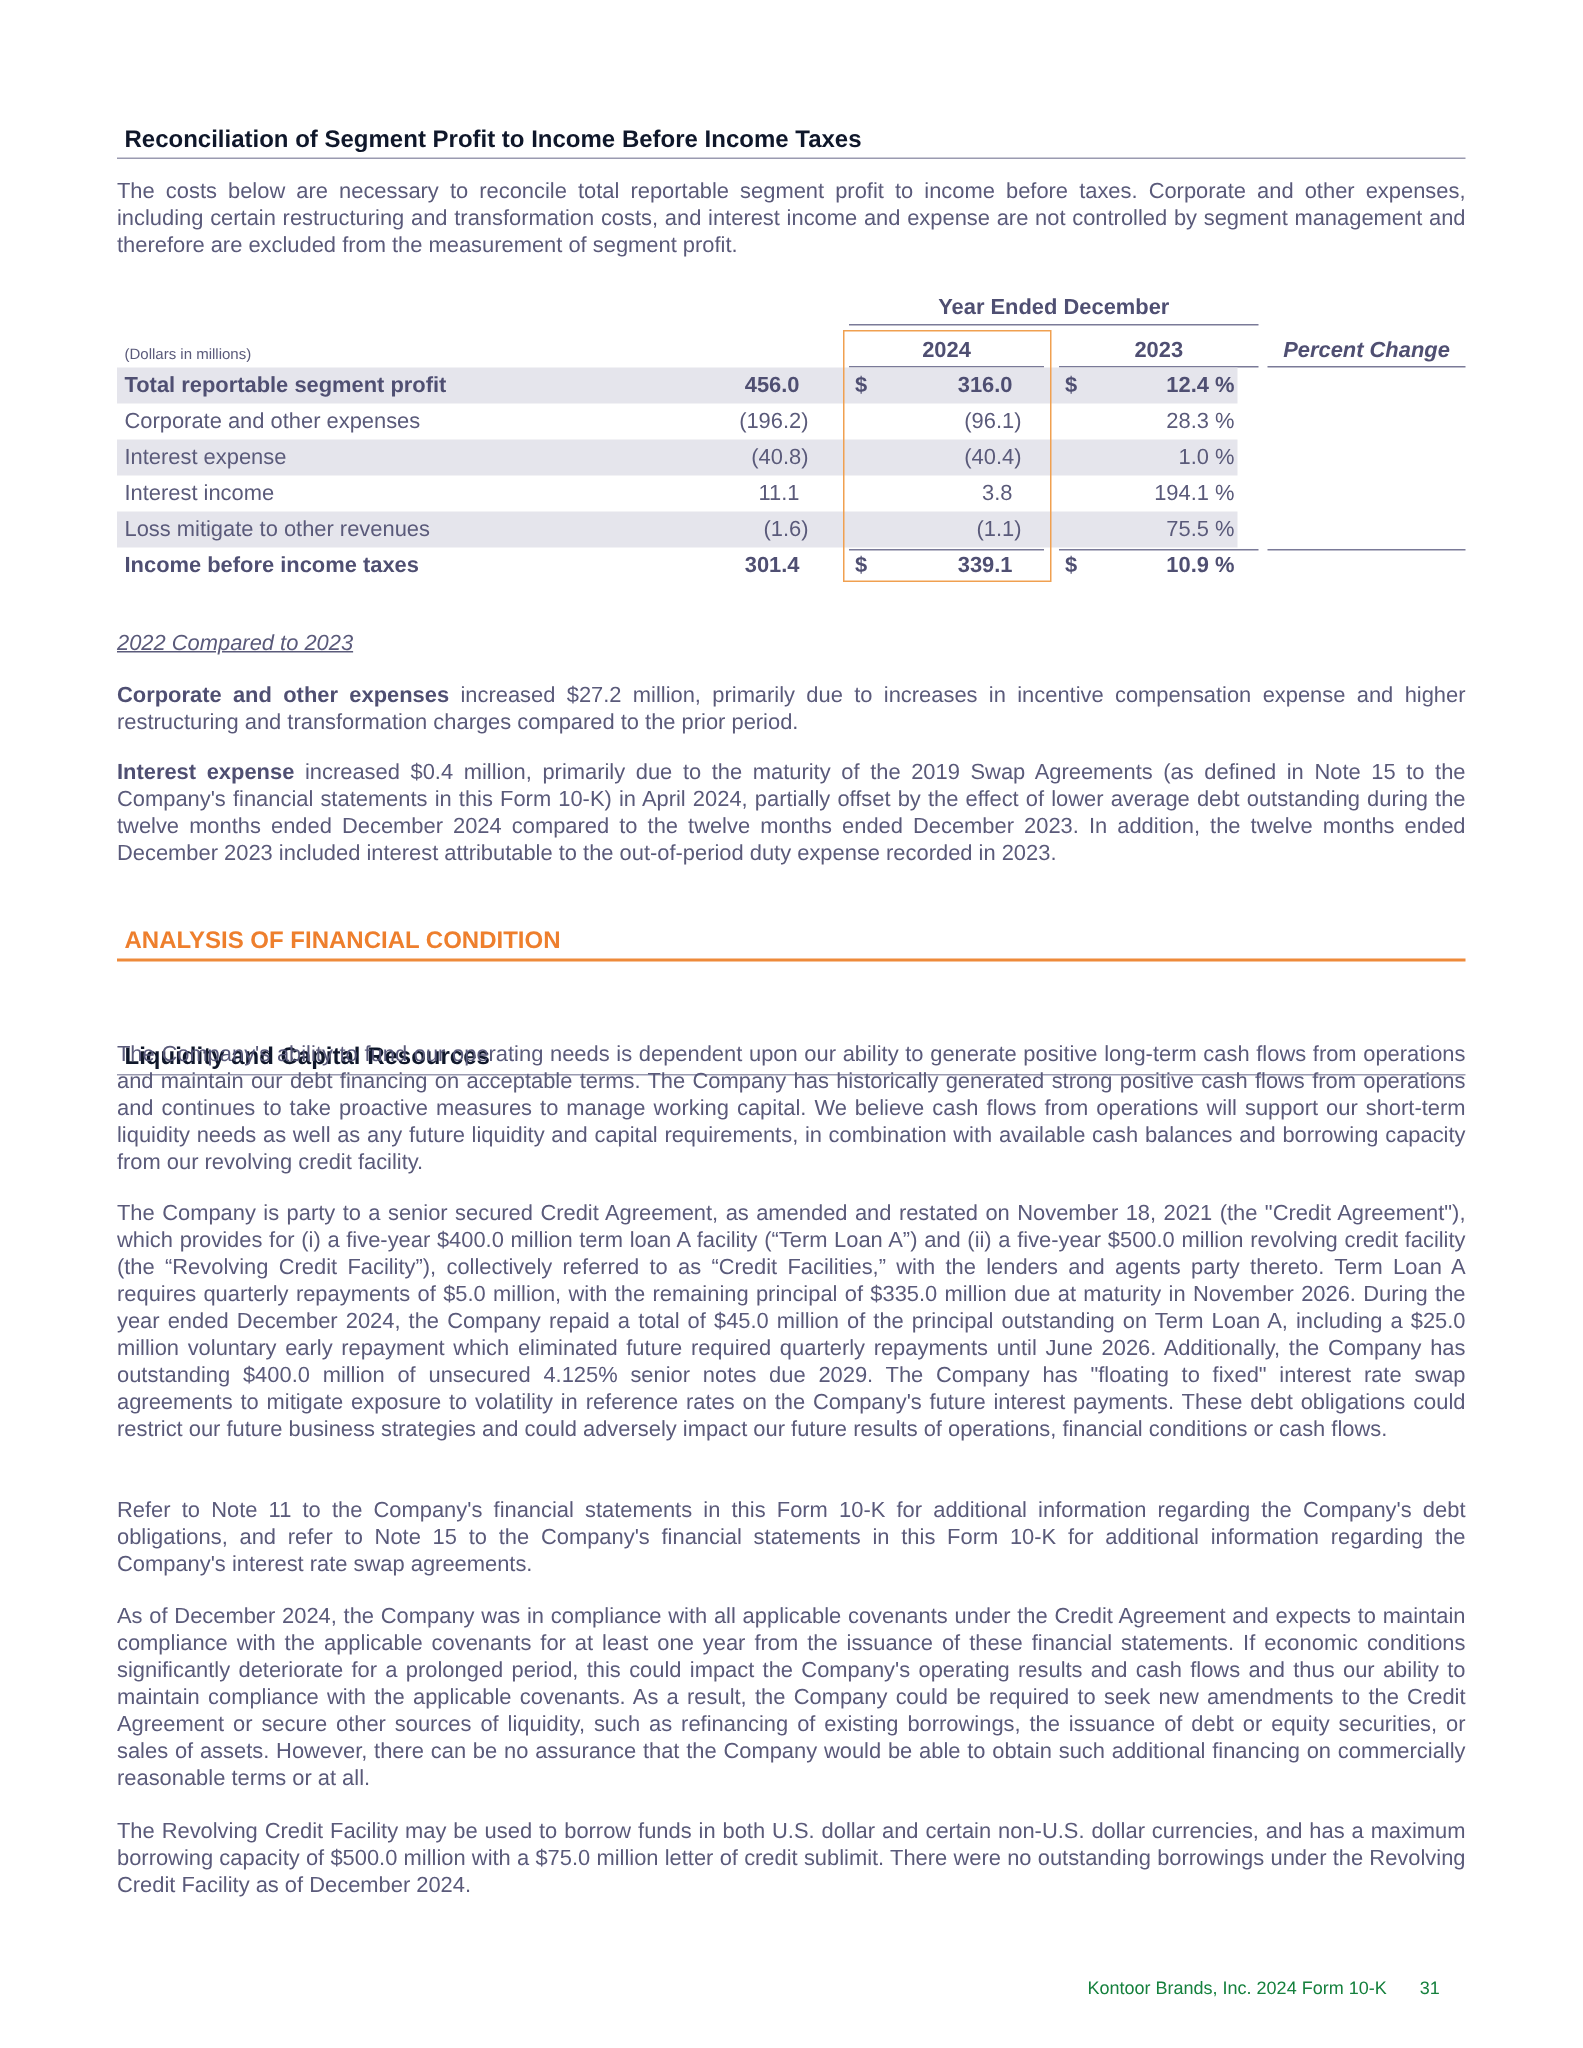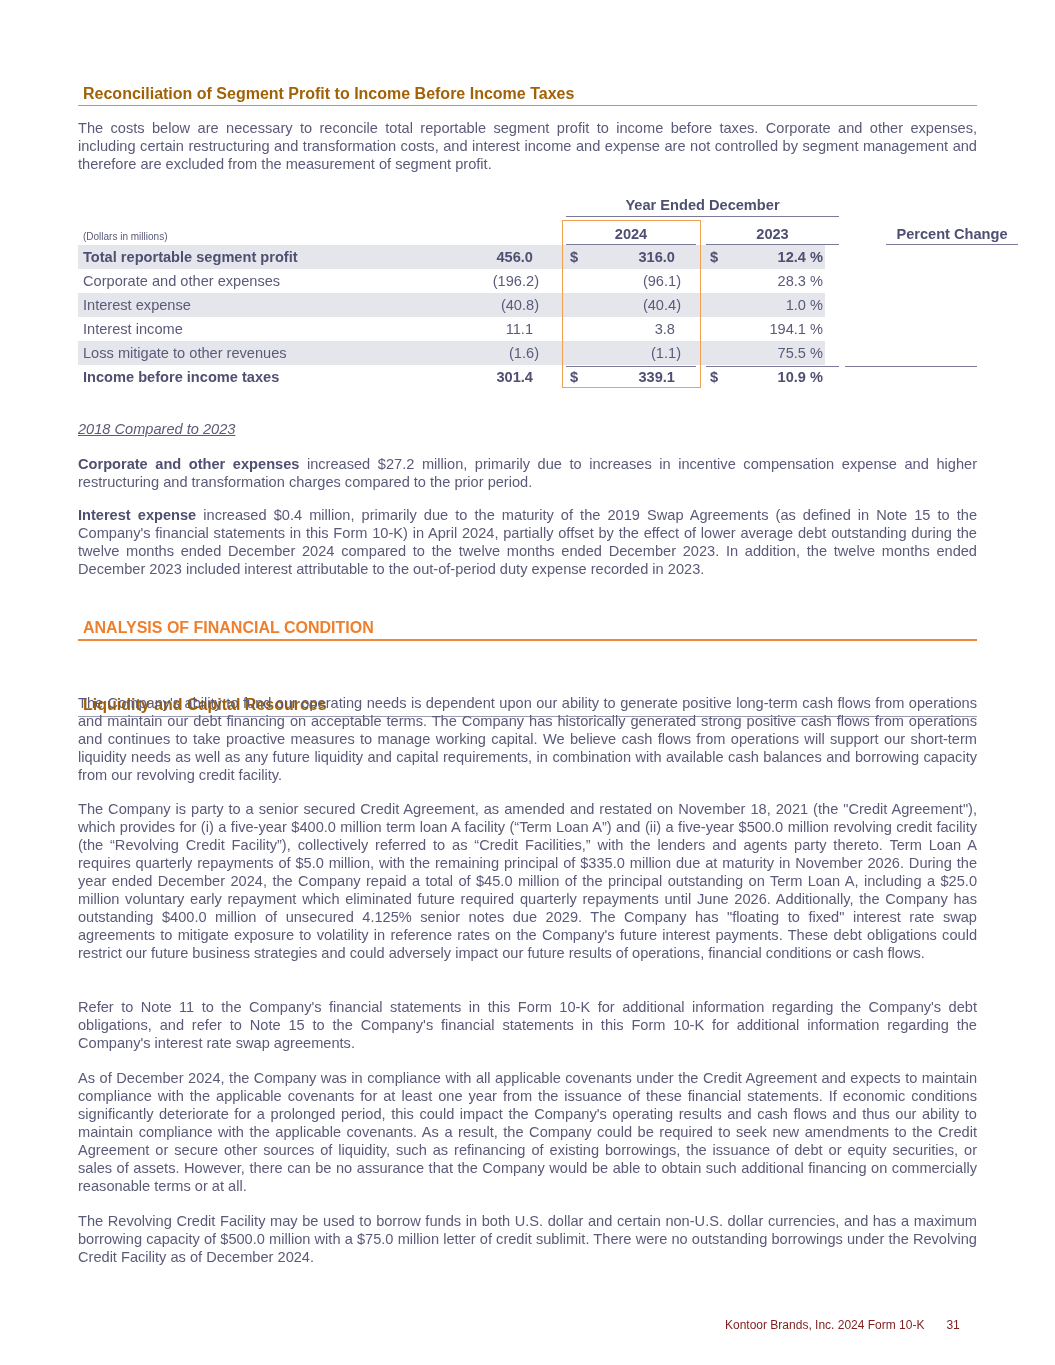--- a/index.html
+++ b/index.html
@@ -3,21 +3,21 @@
   <meta charset="utf-8">
   <style>
     html, body { margin: 0; padding: 0; background: #ffffff; }
     body {
       width: 1055px; height: 1365px; position: relative; overflow: hidden;
       font-family: "Liberation Sans", sans-serif; color: #5a5a7a;
     }
     .page { position: absolute; left: 78px; top: 0; width: 899px; }
     .section-heading {
       position: absolute; left: 0; width: 899px;
-      font-weight: bold; font-size: 16px; color: #a16207;
+      font-weight: bold; font-size: 16px; color: #0f172a;
       padding-left: 5px; box-sizing: border-box;
       border-bottom: 1px solid #9a9ab0; padding-bottom: 2px;
     }
     .orange-heading {
       position: absolute; left: 0; width: 899px;
       font-weight: bold; font-size: 16px; color: #ee7f2d;
       padding-left: 5px; box-sizing: border-box;
       border-bottom: 2px solid #ee8a3a; padding-bottom: 2px;
     }
     .para {
@@ -36,42 +36,42 @@
       font-weight: bold; font-size: 14.6px; color: #4f4f72;
       border-bottom: 1px solid #7a7a98; padding-bottom: 3px;
     }
     .units { position: absolute; left: 5px; top: 36px; font-size: 10px; color: #5a5a7a; }
     .colhead {
       position: absolute; top: 31px; text-align: center; font-weight: bold;
       font-size: 14.6px; color: #4f4f72; border-bottom: 1px solid #7a7a98; padding-bottom: 2px;
     }
     .ch-2024 { left: 488px; width: 130px; }
     .ch-2023 { left: 628px; width: 133px; }
-    .ch-pct { left: 808px; width: 132px; }
+    .ch-pct { left: 767px; width: 132px; font-style: italic; }
     .row {
       position: absolute; left: 0; width: 747px; height: 24px;
       font-size: 14.6px; line-height: 24px;
     }
     .row.shaded { background: #e5e5ec; }
     .row .label { position: absolute; left: 5px; }
     .row.bold { font-weight: bold; color: #4f4f72; }
     .row .cur1 { position: absolute; left: 492px; }
     .row .v2024 { position: absolute; right: 286px; }
     .row .cur2 { position: absolute; left: 632px; }
     .row .v2023 { position: absolute; right: 144px; }
     .row .pct { position: absolute; right: 2px; }
     .total-line {
       position: absolute; top: 171px; height: 1px; background: #7a7a98;
     }
     .hl-box {
       position: absolute; left: 484px; top: 25px; width: 139px; height: 168px;
       border: 1.5px solid #f0a050; box-sizing: border-box; pointer-events: none;
     }
     .footer {
-      position: absolute; top: 1318px; left: 725px; font-size: 12px; color: #7f1d1d; text-align: center;
+      position: absolute; top: 1318px; left: 725px; font-size: 12px; color: #15803d; text-align: center;
     }
     .footer .pg { margin-left: 22px; }
   </style>
 </head>
 <body>
 
 <div class="page">
 
   <div class="section-heading" style="top:85px;">Reconciliation of Segment Profit to Income Before Income Taxes</div>
 
@@ -127,21 +127,21 @@
         </div>
       </div>
 
     <div class="total-line" style="left:488px;width:130px;"></div>
     <div class="total-line" style="left:628px;width:133px;"></div>
     <div class="total-line" style="left:767px;width:132px;"></div>
 
     <div class="hl-box"></div>
   </div>
 
-  <div class="subhead" style="top:421px;">2018 Compared to 2023</div>
+  <div class="subhead" style="top:421px;">2022 Compared to 2023</div>
 
   <div class="para" style="top:455px;"><b>Corporate and other expenses</b><span> increased $27.2 million, primarily due to increases in incentive compensation expense and higher restructuring and transformation charges compared to the prior period.</span></div>
 
   <div class="para" style="top:506px;"><b>Interest expense</b><span> increased $0.4 million, primarily due to the maturity of the 2019 Swap Agreements (as defined in Note 15 to the Company's financial statements in this Form 10-K) in April 2024, partially offset by the effect of lower average debt outstanding during the twelve months ended December 2024 compared to the twelve months ended December 2023. In addition, the twelve months ended December 2023 included interest attributable to the out-of-period duty expense recorded in 2023.</span></div>
 
   <div class="orange-heading" style="top:619px;">ANALYSIS OF FINANCIAL CONDITION</div>
 
   <div class="section-heading" style="top:660px;margin-top:36px;">Liquidity and Capital Resources</div>
 
   <div class="para" style="top:694px;">The Company's ability to fund our operating needs is dependent upon our ability to generate positive long-term cash flows from operations and maintain our debt financing on acceptable terms. The Company has historically generated strong positive cash flows from operations and continues to take proactive measures to manage working capital. We believe cash flows from operations will support our short-term liquidity needs as well as any future liquidity and capital requirements, in combination with available cash balances and borrowing capacity from our revolving credit facility.</div>

